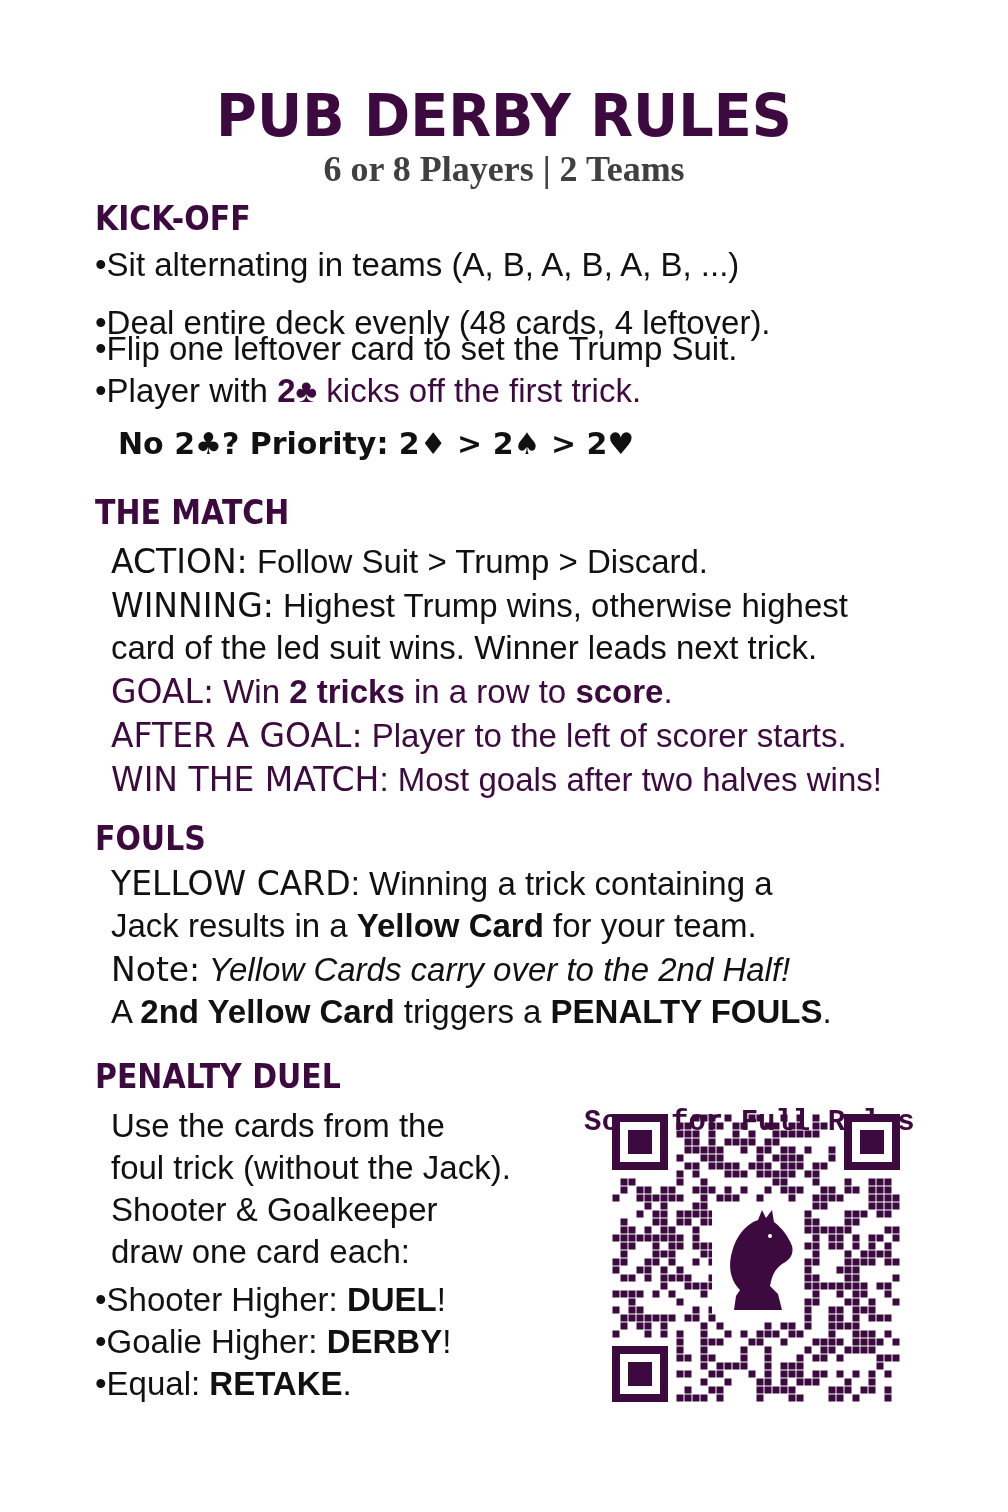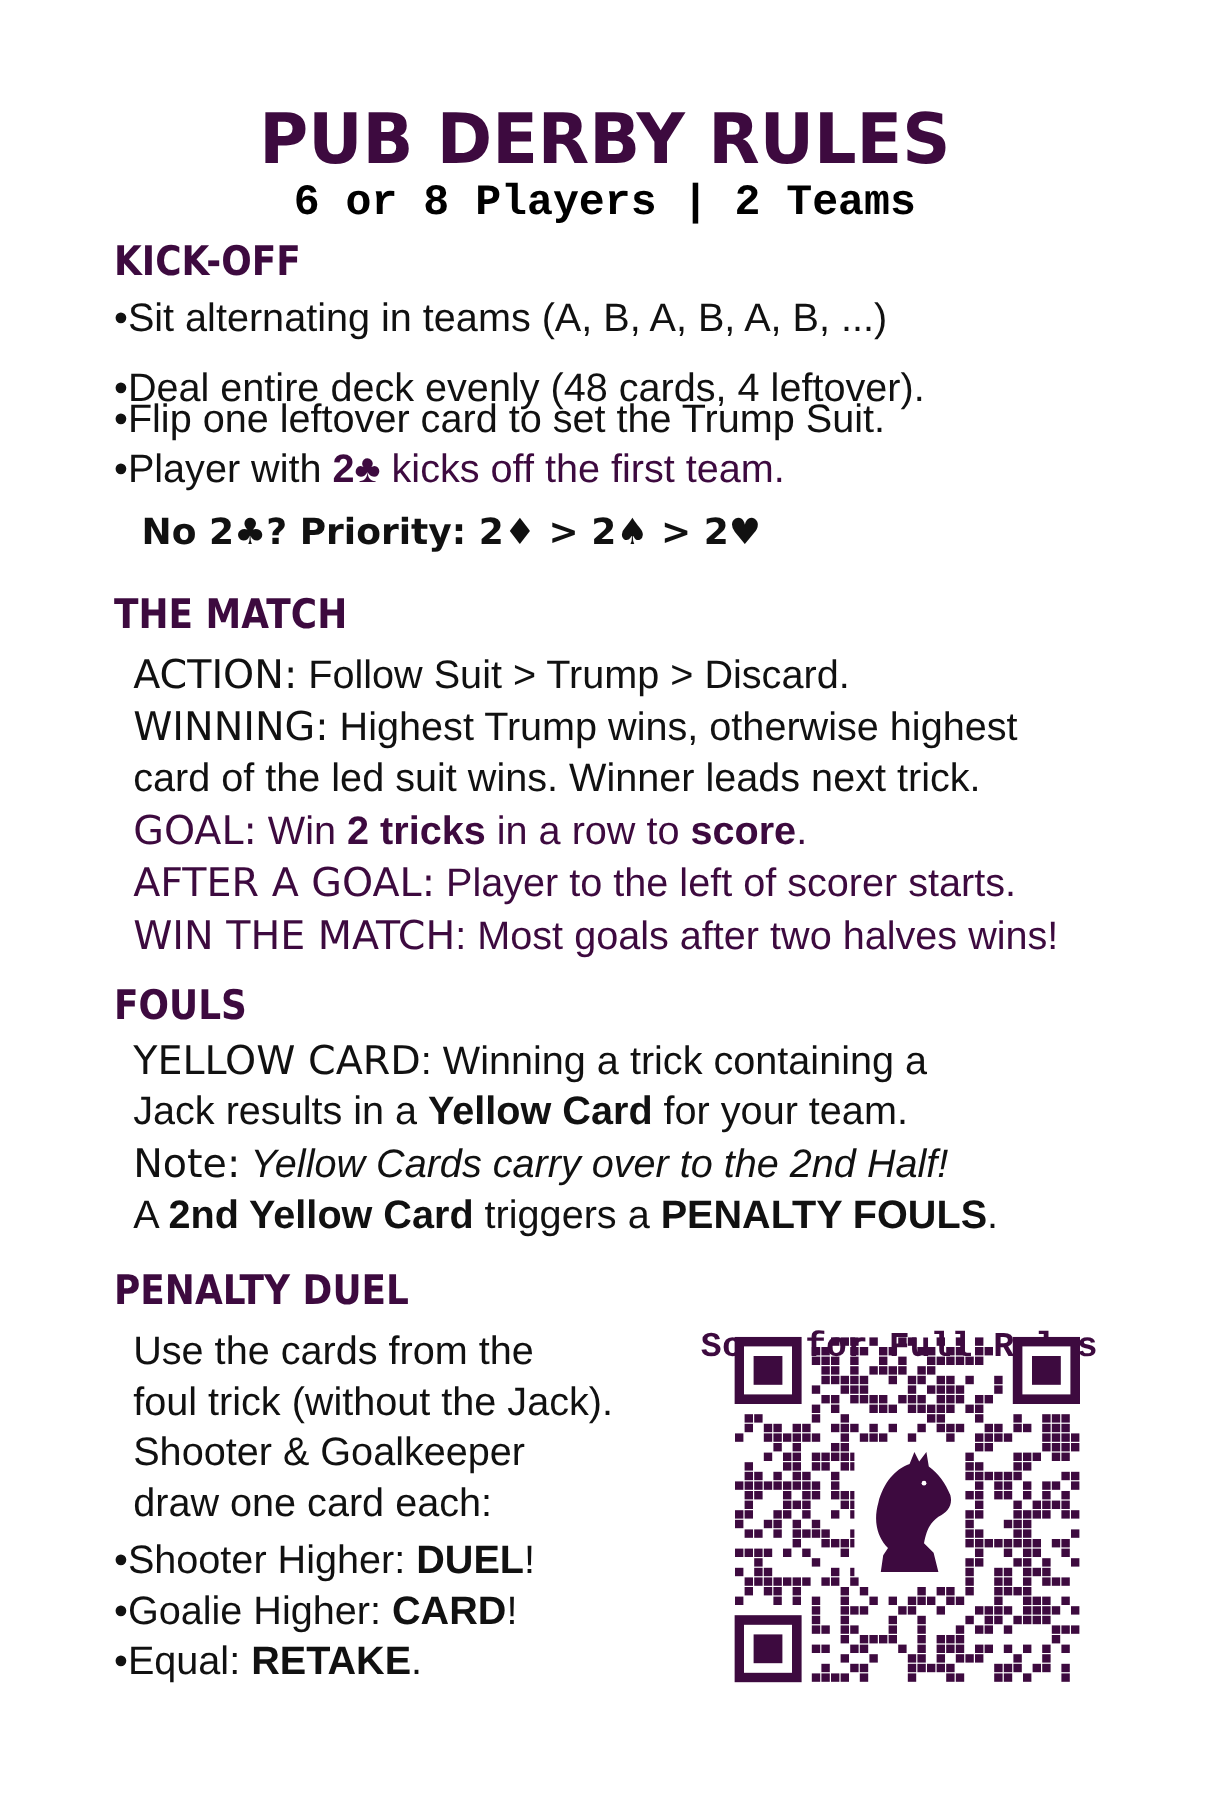--- a/index.html
+++ b/index.html
@@ -2,21 +2,21 @@
 <html><head>
 <meta charset="utf-8">
 <style>
   html, body { margin:0; padding:0; background:#ffffff; }
   body { width:1008px; height:1512px; position:relative; overflow:hidden;
          font-family:"Liberation Sans", sans-serif; color:#111111; }
   .title { position:absolute; top:82px; left:0; width:1008px; text-align:center;
            font-family:"DejaVu Sans", sans-serif; font-weight:bold; font-size:58px;
            color:#3d0a3f; letter-spacing:0px; transform:scaleX(0.96); }
   .subtitle { position:absolute; top:148px; left:0; width:1008px; text-align:center;
-              font-family:Liberation Mono, monospace; font-weight:bold; font-size:36px; color:#000000; }
+              font-family:Liberation Serif, serif; font-weight:bold; font-size:36px; color:#404040; }
   .h { position:absolute; left:95px; font-family:"DejaVu Sans", sans-serif; font-weight:bold;
        font-size:34px; color:#3d0a3f; transform-origin:left center; transform:scaleX(0.88); }
   .line { position:absolute; font-size:33px; white-space:nowrap; color:#111; }
   .bul { left:95px; }
   .ind { left:111px;text-align:center; }
   .purple { color:#3d0a3f; }
   .b { font-weight:bold; }
   .i { font-style:italic; }
   .mono { font-family:"DejaVu Sans", sans-serif; font-size:30px;font-weight:bold; }
   .lbl { font-family:"DejaVu Sans", sans-serif; transform-origin:left; }
@@ -27,21 +27,21 @@
 </head>
 <body>
 
 <div class="title">PUB DERBY RULES</div>
 <div class="subtitle">6 or 8 Players | 2 Teams</div>
 
 <div class="h" style="top:198px">KICK-OFF</div>
 <div class="line bul" style="top:246px">•<span>Sit alternating in teams (A, B, A, B, A, B, ...)</span></div>
 <div class="line bul" style="top:304px">•<span>Deal entire deck evenly (48 cards, 4 leftover).</span></div>
 <div class="line bul" style="top:330px">•<span>Flip one leftover card to set the Trump Suit.</span></div>
-<div class="line bul" style="top:372px">•<span>Player with </span><span class="purple b">2♣</span><span class="purple"> kicks off the first team.</span></div>
+<div class="line bul" style="top:372px">•<span>Player with </span><span class="purple b">2♣</span><span class="purple"> kicks off the first trick.</span></div>
 <div class="line mono" style="top:426px; left:118px">No 2♣? Priority: 2♦ &gt; 2♠ &gt; 2♥</div>
 
 <div class="h" style="top:492px">THE MATCH</div>
 <div class="line ind" style="top:542px"><span class="lbl">ACTION:</span><span> Follow Suit &gt; Trump &gt; Discard.</span></div>
 <div class="line ind" style="top:586px"><span class="lbl">WINNING:</span><span> Highest Trump wins, otherwise highest</span></div>
 <div class="line ind" style="top:629px">card of the led suit wins. Winner leads next trick.</div>
 <div class="line ind purple" style="top:672px"><span class="lbl">GOAL:</span><span> Win </span><span class="b">2 tricks</span><span> in a row to </span><span class="b">score</span><span>.</span></div>
 <div class="line ind purple" style="top:716px"><span class="lbl">AFTER A GOAL:</span><span> Player to the left of scorer starts.</span></div>
 <div class="line ind purple" style="top:760px"><span class="lbl">WIN THE MATCH</span><span>: Most goals after two halves wins!</span></div>
 
@@ -50,21 +50,21 @@
 <div class="line ind" style="top:907px"><span>Jack results in a </span><span class="b">Yellow Card</span><span> for your team.</span></div>
 <div class="line ind" style="top:950px"><span class="lbl">Note:</span><span class="i"> Yellow Cards carry over to the 2nd Half!</span></div>
 <div class="line ind" style="top:993px"><span>A </span><span class="b">2nd Yellow Card</span><span> triggers a </span><span class="b">PENALTY FOULS</span><span>.</span></div>
 
 <div class="h" style="top:1056px">PENALTY DUEL</div>
 <div class="line ind" style="top:1107px">Use the cards from the</div>
 <div class="line ind" style="top:1149px">foul trick (without the Jack).</div>
 <div class="line ind" style="top:1191px">Shooter &amp; Goalkeeper</div>
 <div class="line ind" style="top:1233px">draw one card each:</div>
 <div class="line bul" style="top:1281px">•<span>Shooter Higher: </span><span class="b">DUEL</span><span>!</span></div>
-<div class="line bul" style="top:1323px">•<span>Goalie Higher: </span><span class="b">CARD</span><span>!</span></div>
+<div class="line bul" style="top:1323px">•<span>Goalie Higher: </span><span class="b">DERBY</span><span>!</span></div>
 <div class="line bul" style="top:1365px">•<span>Equal: </span><span class="b">RETAKE</span><span>.</span></div>
 
 <div class="qr-label">Scan for Full Rules</div>
 <div class="qr">
   <svg id="qrsvg" width="288" height="288" viewBox="0 0 288 288" xmlns="http://www.w3.org/2000/svg">
     <g fill="#3d0a3f">
 
       <rect x="0" y="0" width="56" height="56"></rect>
         <rect x="8" y="8" width="40" height="40" fill="#fff"></rect>
         <rect x="16" y="16" width="24" height="24"></rect>

